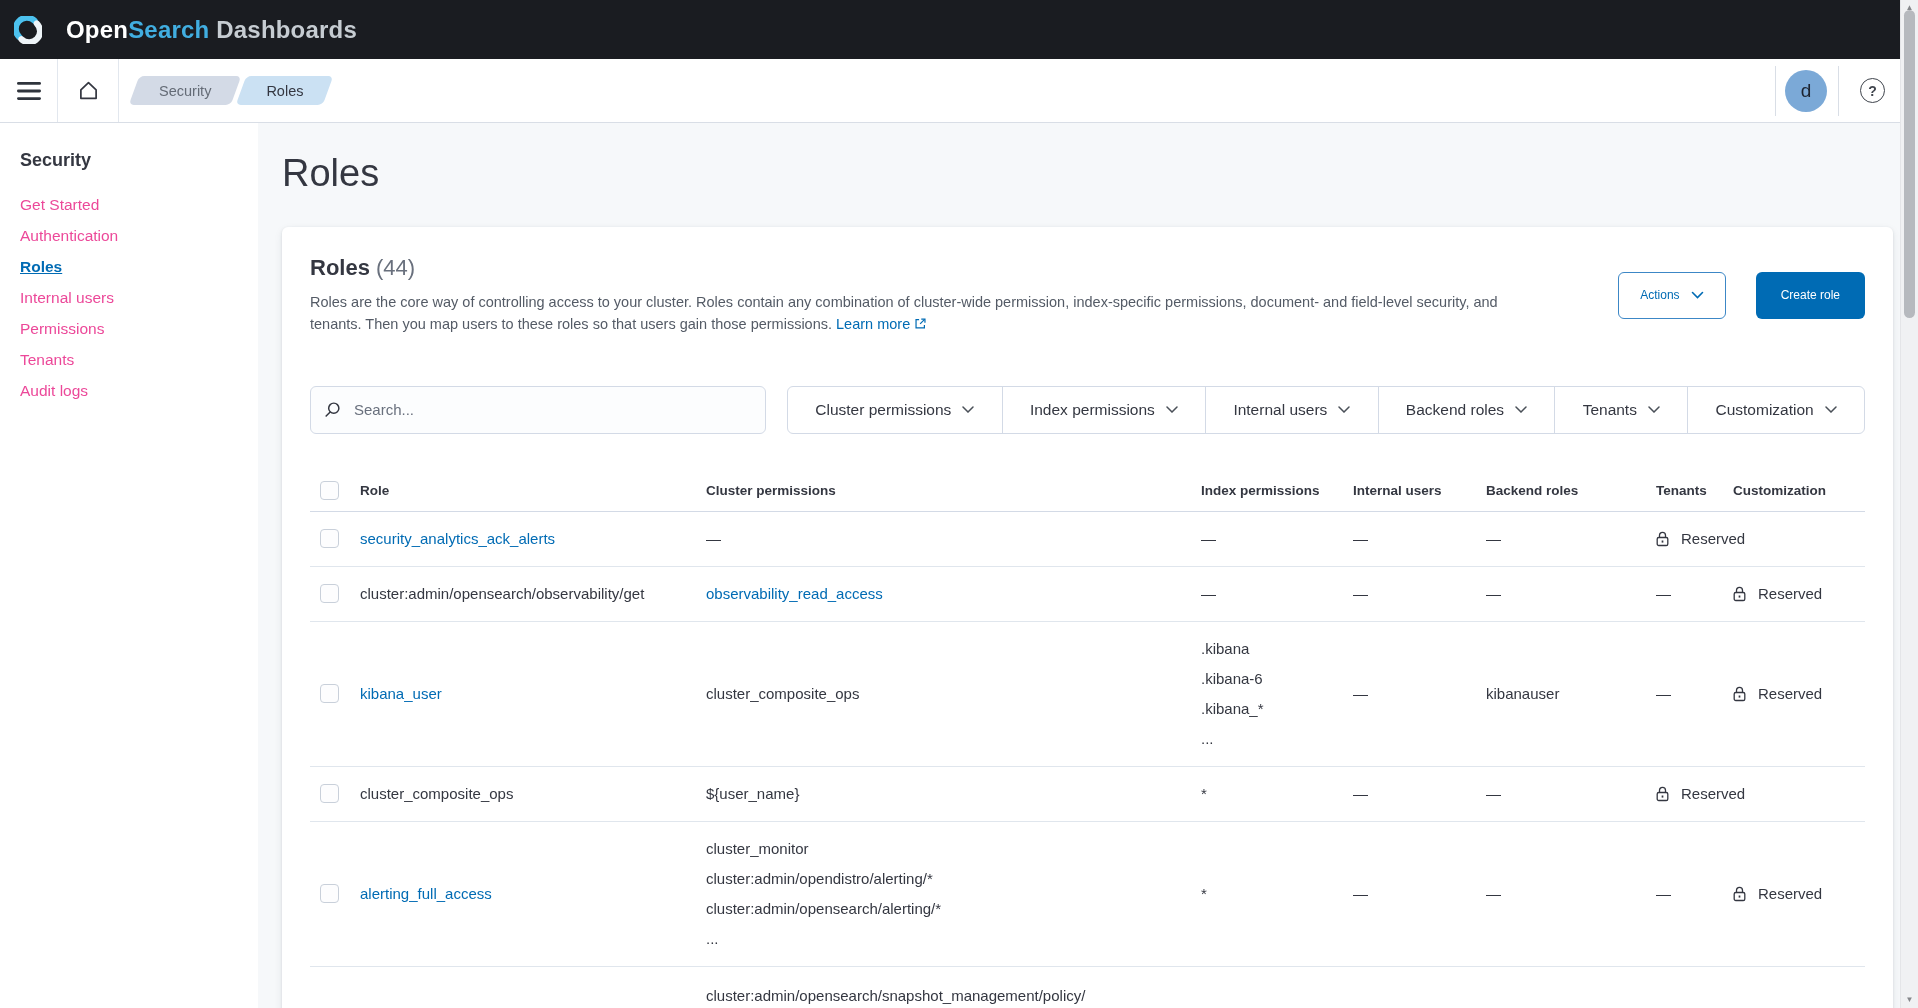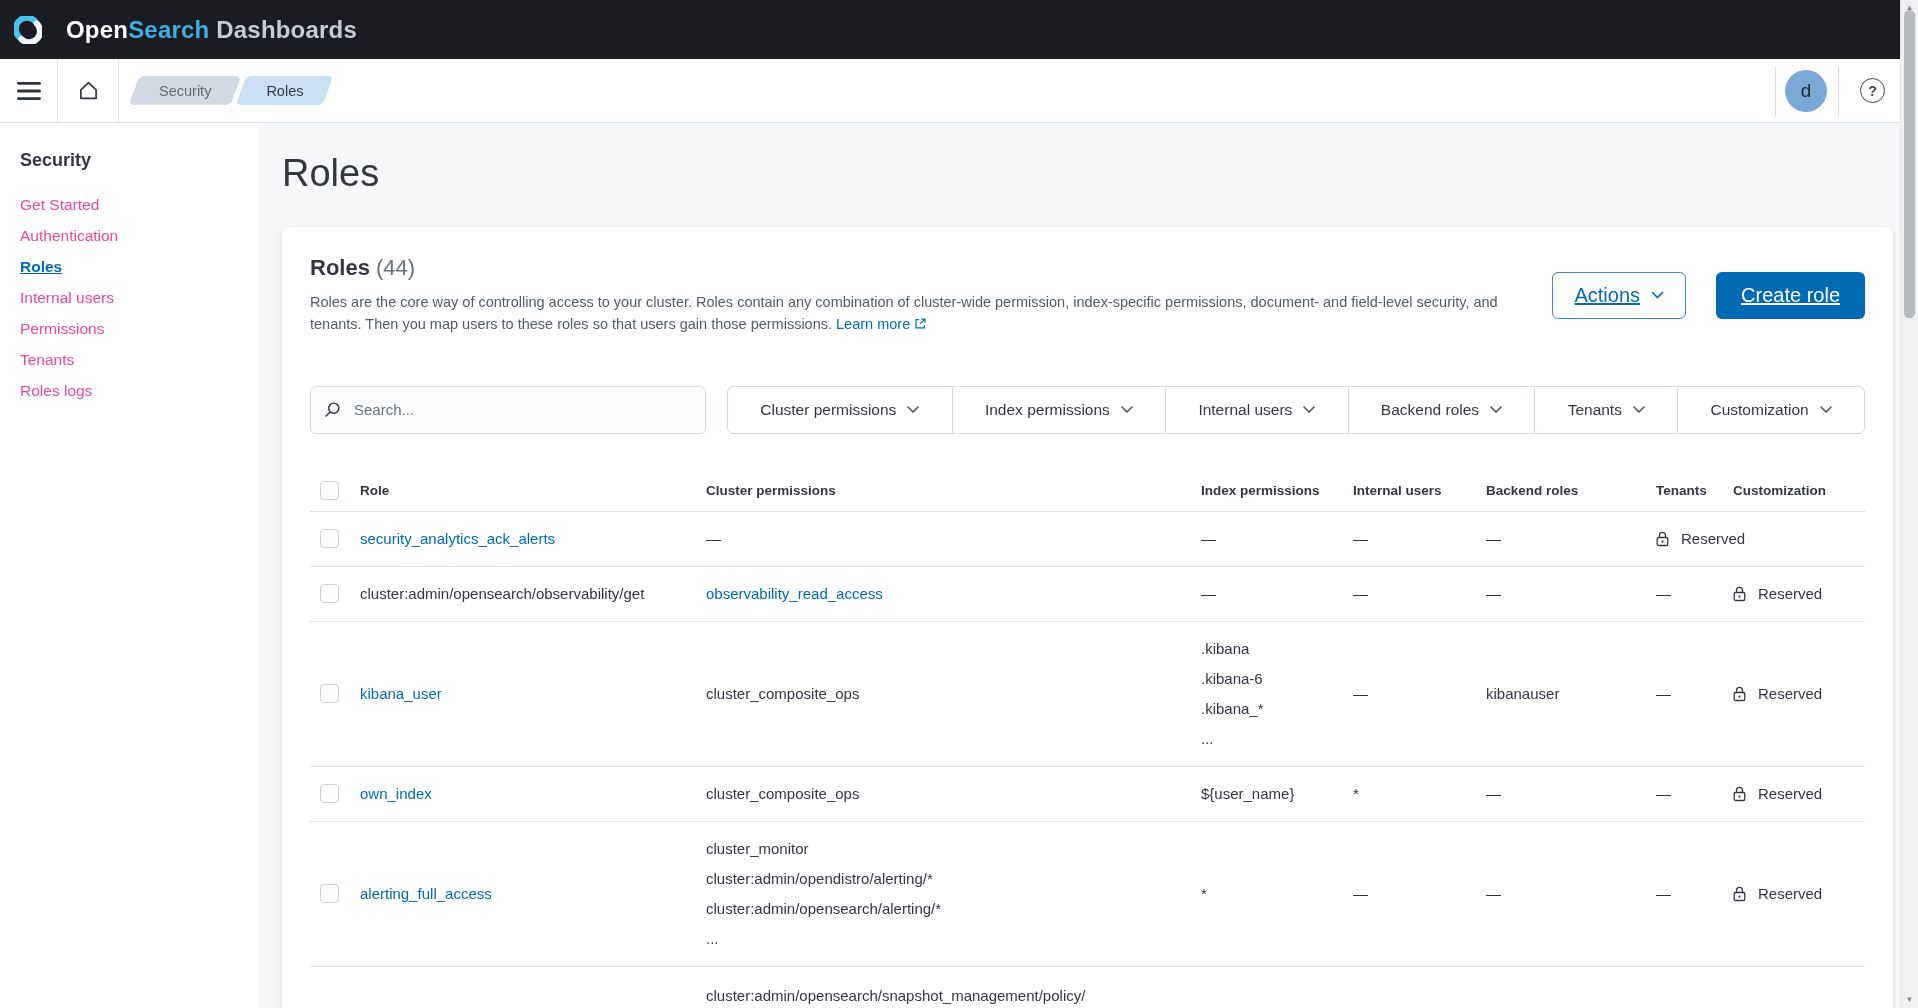--- a/index.html
+++ b/index.html
@@ -51,27 +51,27 @@
   
   .panel { background:#fff; border-radius:6px; padding:28px; min-height:920px;
            box-shadow:0 1px 3px rgba(45,55,65,.14), 0 3px 10px rgba(45,55,65,.07); }
   .panel-header { display:flex; align-items:center; justify-content:space-between; margin-bottom:50px; }
   .panel-title { font-size:22px; font-weight:bold; color:#343741; margin:0 0 10px 0; }
   .panel-count { color:#69707d; font-weight:normal; }
   .panel-desc { font-size:14.5px; line-height:22px; color:#545b66; max-width:1190px; margin:0; }
   .learn-link { color:#006bb4; text-decoration:none; white-space:nowrap; }
   .ext-icon { margin-left:4px; vertical-align:-1px; }
   .header-actions { display:flex; gap:30px; flex:none; margin-left:24px; }
-  .btn { height:47px; border-radius:6px; font-size:20px; font-family:inherit; cursor:pointer; display:flex; align-items:center; justify-content:center;text-decoration:underline; }
+  .btn { height:47px; border-radius:6px; font-size:12px; font-family:inherit; cursor:pointer; display:flex; align-items:center; justify-content:center; }
   .btn-outline { background:#fff; color:#006bb4; border:1px solid #3c87c6; padding:0 21px; gap:11px; font-weight:500; }
   .btn-primary { background:#006bb4; color:#fff; border:none; padding:0 25px; font-weight:500; }
 
   
   .controls { display:flex; gap:21px; margin-bottom:37px; }
-  .searchbox { width:396px; height:48px; border:1px solid #d3dae6; border-radius:6px; background:#fcfdfe;
+  .searchbox { width:456px; height:48px; border:1px solid #d3dae6; border-radius:6px; background:#fcfdfe;
                display:flex; align-items:center; padding:0 13px; gap:11px; }
   .searchbox input { border:none; outline:none; background:transparent; font-size:15px; flex:1; color:#343741; font-family:inherit; }
   .searchbox input::placeholder { color:#69707d; }
   .filters { flex:1; height:48px; border:1px solid #d3dae6; border-radius:6px; background:#fff; display:flex; overflow:hidden; }
   .filter-btn { flex:1 1 auto; border:none; background:none; border-right:1px solid #d3dae6; font-size:15.5px; color:#343741;
                 display:flex; align-items:center; justify-content:center; gap:11px; padding:0 18px; cursor:pointer; font-family:inherit; white-space:nowrap; }
   .filter-btn:last-child { border-right:none; }
 
   
   .grid-cols { display:grid; grid-template-columns:50px 346px 495px 152px 133px 170px 77px 1fr; }
@@ -146,21 +146,21 @@
 <div class="layout">
 
   <aside class="sidebar">
     <h2 class="side-heading">Security</h2>
     <a class="side-item">Get Started</a>
     <a class="side-item">Authentication</a>
     <a class="side-item active">Roles</a>
     <a class="side-item">Internal users</a>
     <a class="side-item">Permissions</a>
     <a class="side-item">Tenants</a>
-    <a class="side-item">Roles logs</a>
+    <a class="side-item">Audit logs</a>
   </aside>
 
   <main class="main">
     <h1 class="page-title">Roles</h1>
 
     <section class="panel">
 
       <div class="panel-header">
         <div>
           <h2 class="panel-title"><span>Roles</span> <span class="panel-count">(44)</span></h2>
@@ -326,21 +326,20 @@
                 </svg>
               </span>
               <span>Reserved</span>
             </div>
         </div>
 
         <div class="grid-cols trow">
           <div class="cell cell-check">
               <input type="checkbox" style="">
             </div>
-          <div class="cell"><a class="role-link">own_index</a></div>
           <div class="cell pre">cluster_composite_ops</div>
           <div class="cell pre">${user_name}</div>
           <div class="cell">*</div>
           <div class="cell">—</div>
           <div class="cell">—</div>
           <div class="cell reserved">
               <span style="display:flex;">
                 <svg width="13" height="16" viewBox="0 0 13 16" fill="none" stroke="#343741" stroke-width="1.3">
                   <path d="M3.5 6.5 V4.3 a3 3 0 0 1 6 0 V6.5"></path>
                   <rect x="1.2" y="6.5" width="10.6" height="8" rx="1.6"></rect>

